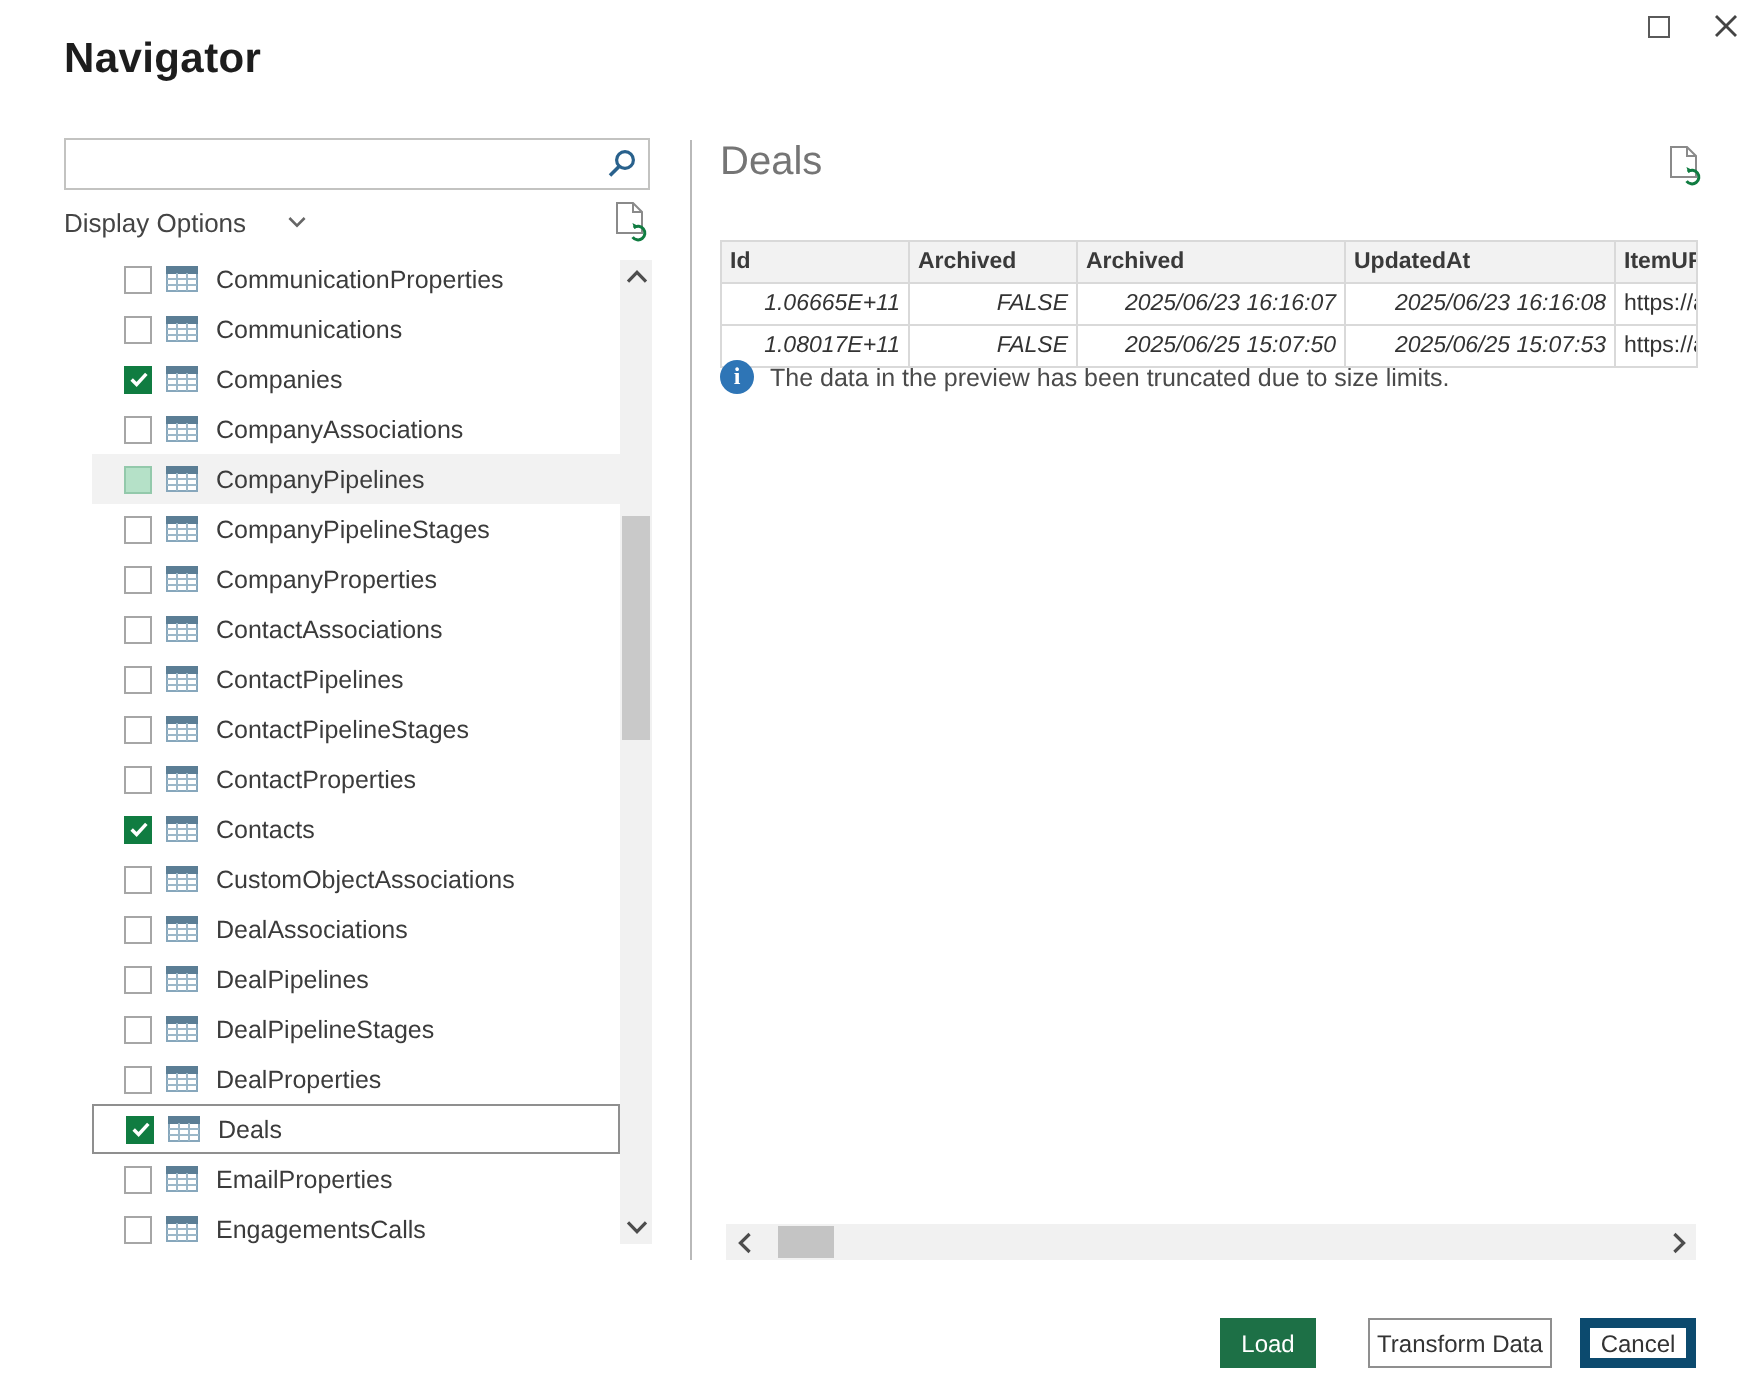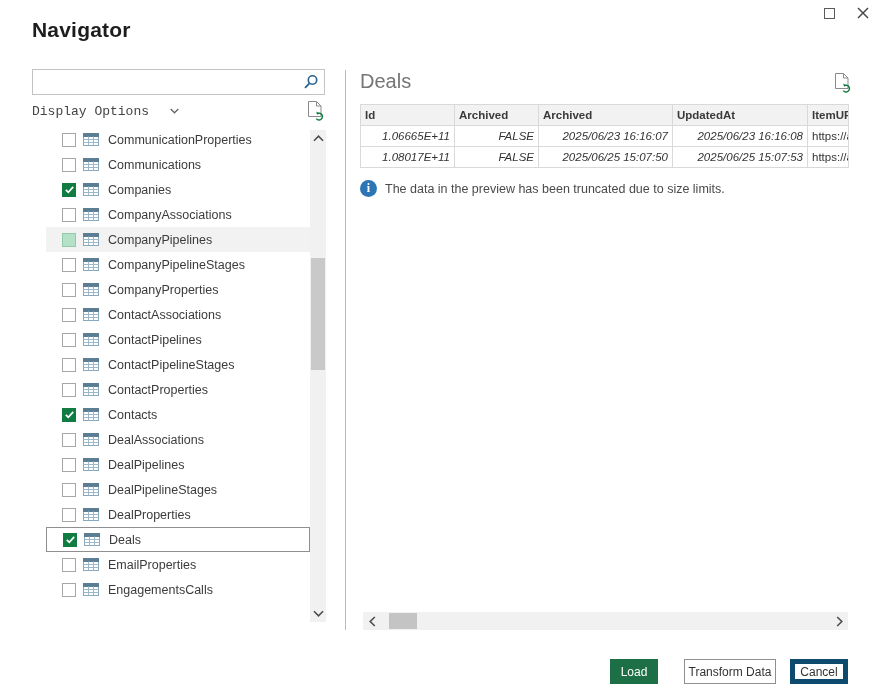--- a/index.html
+++ b/index.html
@@ -10,21 +10,21 @@
   
   #win-title { left:32px; top:18px; font-size:21px; font-weight:700; color:#1d1d1d; letter-spacing:.2px; }
   #btn-max { left:822px; top:6px; width:16px; height:16px; cursor:default; }
   #btn-max .sq { position:absolute; left:2px; top:2px; width:11px; height:11px; border:1px solid #5a5a5a; }
   #btn-close { left:853px; top:3px; width:20px; height:20px; }
 
   
   #search-box { left:32px; top:69px; width:293px; height:26px; border:1px solid #c3c3c1; background:#fff; display:flex; align-items:center; }
   #search-box input { flex:1; border:none; outline:none; height:100%; padding:0 6px; font-size:13px; font-family:inherit; }
   #search-icon { width:26px; height:24px; display:flex; align-items:center; justify-content:center; }
-  #display-options { left:32px; top:102px; height:18px; display:flex; align-items:center; gap:21px; font-size:13px; color:#444; cursor:default;font-family:Liberation Mono, monospace; }
+  #display-options { left:32px; top:102px; height:18px; display:flex; align-items:center; gap:21px; font-size:13px; color:#444; cursor:default; }
   #refresh-left { left:306px; top:100px; }
   .pg-icon { display:inline-block; width:19px; height:22px; }
 
   
   #table-tree { left:46px; top:127px; width:264px; }
   .tree-row { height:25px; display:flex; align-items:center; background:#fff; }
   .tree-row.hovered { background:#f2f2f2;text-align:right; }
   .tree-row.selected { border:1px solid #8f8f8f; }
   .cb { width:14px; height:14px; margin-left:16px; border:1px solid #a6a6a6; background:#fff;
         display:inline-flex; align-items:center; justify-content:center; flex:0 0 auto; }
@@ -38,21 +38,21 @@
   #tree-scrollbar .arr { position:absolute; left:0; width:16px; height:17px; display:flex; align-items:center; justify-content:center; }
   #tree-sb-up { top:0; } #tree-sb-down { bottom:0; }
   #tree-sb-thumb { position:absolute; left:1px; top:128px; width:14px; height:112px; background:#c9c9c9; }
 
   #v-divider { left:345px; top:70px; width:1px; height:560px; background:#b9b9b9; }
 
   
   #preview-title { left:360px; top:70px; font-size:20px; color:#757575; }
   #refresh-right { left:833px; top:72px; }
 
-  #preview-table { left:360px; top:104px; width:488px; border-collapse:collapse; table-layout:fixed; }
+  #preview-table { left:360px; top:120px; width:488px; border-collapse:collapse; table-layout:fixed; }
   #preview-table th, #preview-table td { border:1px solid #d9d9d9; height:21px; font-size:11.5px;
       padding:0 4px; overflow:hidden; white-space:nowrap; color:#333; }
   #preview-table th { background:#f2f2f2; font-weight:700; text-align:left; color:#3a3a3a; }
   #preview-table td.num { text-align:right; font-style:italic; }
   #preview-table td.txt { text-align:left; }
   #preview-table col.c0{width:94px} #preview-table col.c1{width:84px}
   #preview-table col.c2{width:134px} #preview-table col.c3{width:135px} #preview-table col.c4{width:41px}
 
   #info-row { left:360px; top:180px; display:flex; align-items:center; gap:8px; }
   #info-icon { width:17px; height:17px; border-radius:50%; background:#2e75b6; color:#fff;
@@ -282,20 +282,34 @@
         <svg width="16" height="13" viewBox="0 0 16 13">
           <rect x="0.5" y="0.5" width="15" height="12" fill="#fff" stroke="#87a7bc"></rect>
           <rect x="0.5" y="0.5" width="15" height="3" fill="#5b7e95" stroke="#5b7e95"></rect>
           <line x1="5.5" y1="3.5" x2="5.5" y2="12.5" stroke="#9cb8c9"></line>
           <line x1="10.5" y1="3.5" x2="10.5" y2="12.5" stroke="#9cb8c9"></line>
           <line x1="0.5" y1="6.5" x2="15.5" y2="6.5" stroke="#9cb8c9"></line>
           <line x1="0.5" y1="9.5" x2="15.5" y2="9.5" stroke="#9cb8c9"></line>
         </svg>
       </span>
       <span class="tlabel">Contacts</span>
+    </div>
+    <div class="tree-row">
+      <span class="cb"></span>
+      <span class="ticon">
+        <svg width="16" height="13" viewBox="0 0 16 13">
+          <rect x="0.5" y="0.5" width="15" height="12" fill="#fff" stroke="#87a7bc"></rect>
+          <rect x="0.5" y="0.5" width="15" height="3" fill="#5b7e95" stroke="#5b7e95"></rect>
+          <line x1="5.5" y1="3.5" x2="5.5" y2="12.5" stroke="#9cb8c9"></line>
+          <line x1="10.5" y1="3.5" x2="10.5" y2="12.5" stroke="#9cb8c9"></line>
+          <line x1="0.5" y1="6.5" x2="15.5" y2="6.5" stroke="#9cb8c9"></line>
+          <line x1="0.5" y1="9.5" x2="15.5" y2="9.5" stroke="#9cb8c9"></line>
+        </svg>
+      </span>
+      <span class="tlabel">CustomObjectAssociations</span>
     </div>
     <div class="tree-row">
       <span class="cb"></span>
       <span class="ticon">
         <svg width="16" height="13" viewBox="0 0 16 13">
           <rect x="0.5" y="0.5" width="15" height="12" fill="#fff" stroke="#87a7bc"></rect>
           <rect x="0.5" y="0.5" width="15" height="3" fill="#5b7e95" stroke="#5b7e95"></rect>
           <line x1="5.5" y1="3.5" x2="5.5" y2="12.5" stroke="#9cb8c9"></line>
           <line x1="10.5" y1="3.5" x2="10.5" y2="12.5" stroke="#9cb8c9"></line>
           <line x1="0.5" y1="6.5" x2="15.5" y2="6.5" stroke="#9cb8c9"></line>

